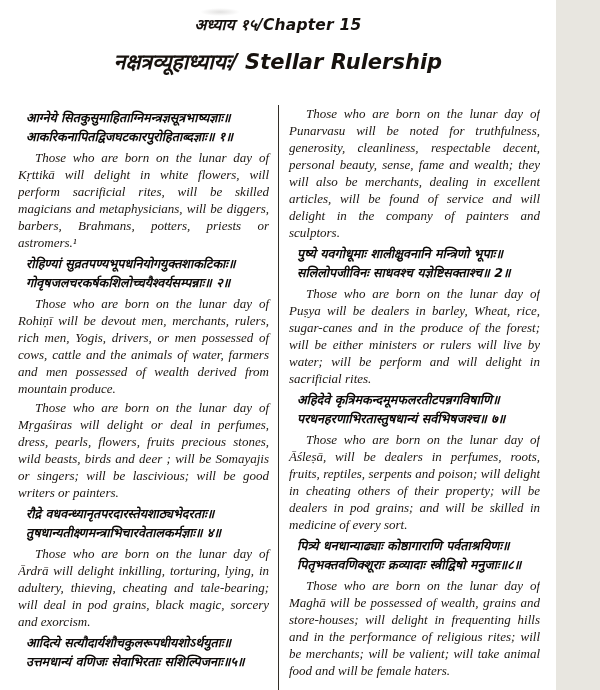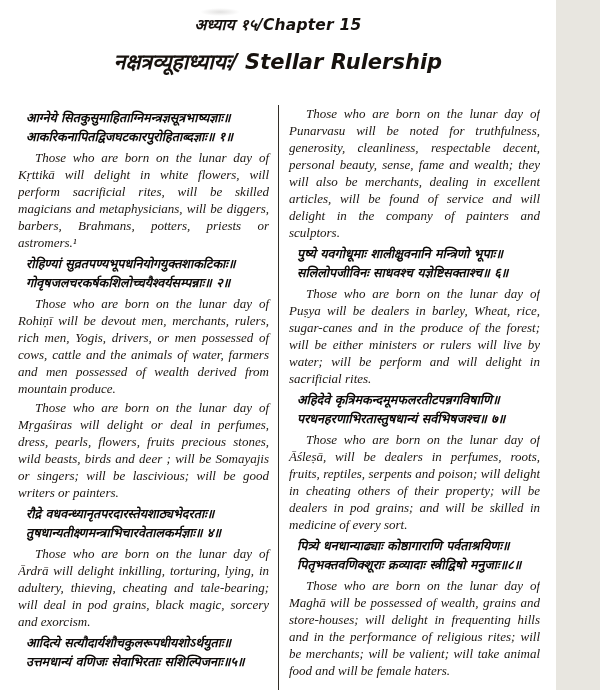--- a/index.html
+++ b/index.html
@@ -88,21 +88,21 @@
         <p class="para">Those who are born on the lunar day of Ārdrā will delight inkilling, torturing, lying, in adultery, thieving, cheating and tale-bearing; will deal in pod grains, black magic, sorcery and exorcism.</p>
         <div class="verse">
           <div class="verse-line">आदित्ये सत्यौदार्यशौचकुलरूपधीयशोऽर्थयुताः॥</div>
           <div class="verse-line">उत्तमधान्यं वणिजः सेवाभिरताः सशिल्पिजनाः॥५॥</div>
         </div>
       </div>
     <div class="col col-right">
         <p class="para">Those who are born on the lunar day of Punarvasu will be noted for truthfulness, generosity, cleanliness, respectable decent, personal beauty, sense, fame and wealth; they will also be merchants, dealing in excellent articles, will be found of service and will delight in the company of painters and sculptors.</p>
         <div class="verse">
           <div class="verse-line">पुष्ये यवगोधूमाः शालीक्षुवनानि मन्त्रिणो भूपाः॥</div>
-          <div class="verse-line">सलिलोपजीविनः साधवश्च यज्ञेष्टिसक्ताश्च॥ ६॥</div>
+          <div class="verse-line">सलिलोपजीविनः साधवश्च यज्ञेष्टिसक्ताश्च॥ 2॥</div>
         </div>
         <p class="para">Those who are born on the lunar day of Puṣya will be dealers in barley, Wheat, rice, sugar-canes and in the produce of the forest; will be either ministers or rulers will live by water; will be perform and will delight in sacrificial rites.</p>
         <div class="verse">
           <div class="verse-line">अहिदेवे कृत्रिमकन्दमूमफलरतीटपन्नगविषाणि॥</div>
           <div class="verse-line">परधनहरणाभिरतास्तुषधान्यं सर्वभिषजश्च॥ ७॥</div>
         </div>
         <p class="para">Those who are born on the lunar day of Āśleṣā, will be dealers in perfumes, roots, fruits, reptiles, serpents and poison; will delight in cheating others of their property; will be dealers in pod grains; and will be skilled in medicine of every sort.</p>
         <div class="verse">
           <div class="verse-line">पित्र्ये धनधान्याढ्याः कोष्ठागाराणि पर्वताश्रयिणः॥</div>
           <div class="verse-line">पितृभक्तवणिक्शूराः क्रव्यादाः स्त्रीद्विषो मनुजाः॥८॥</div>

